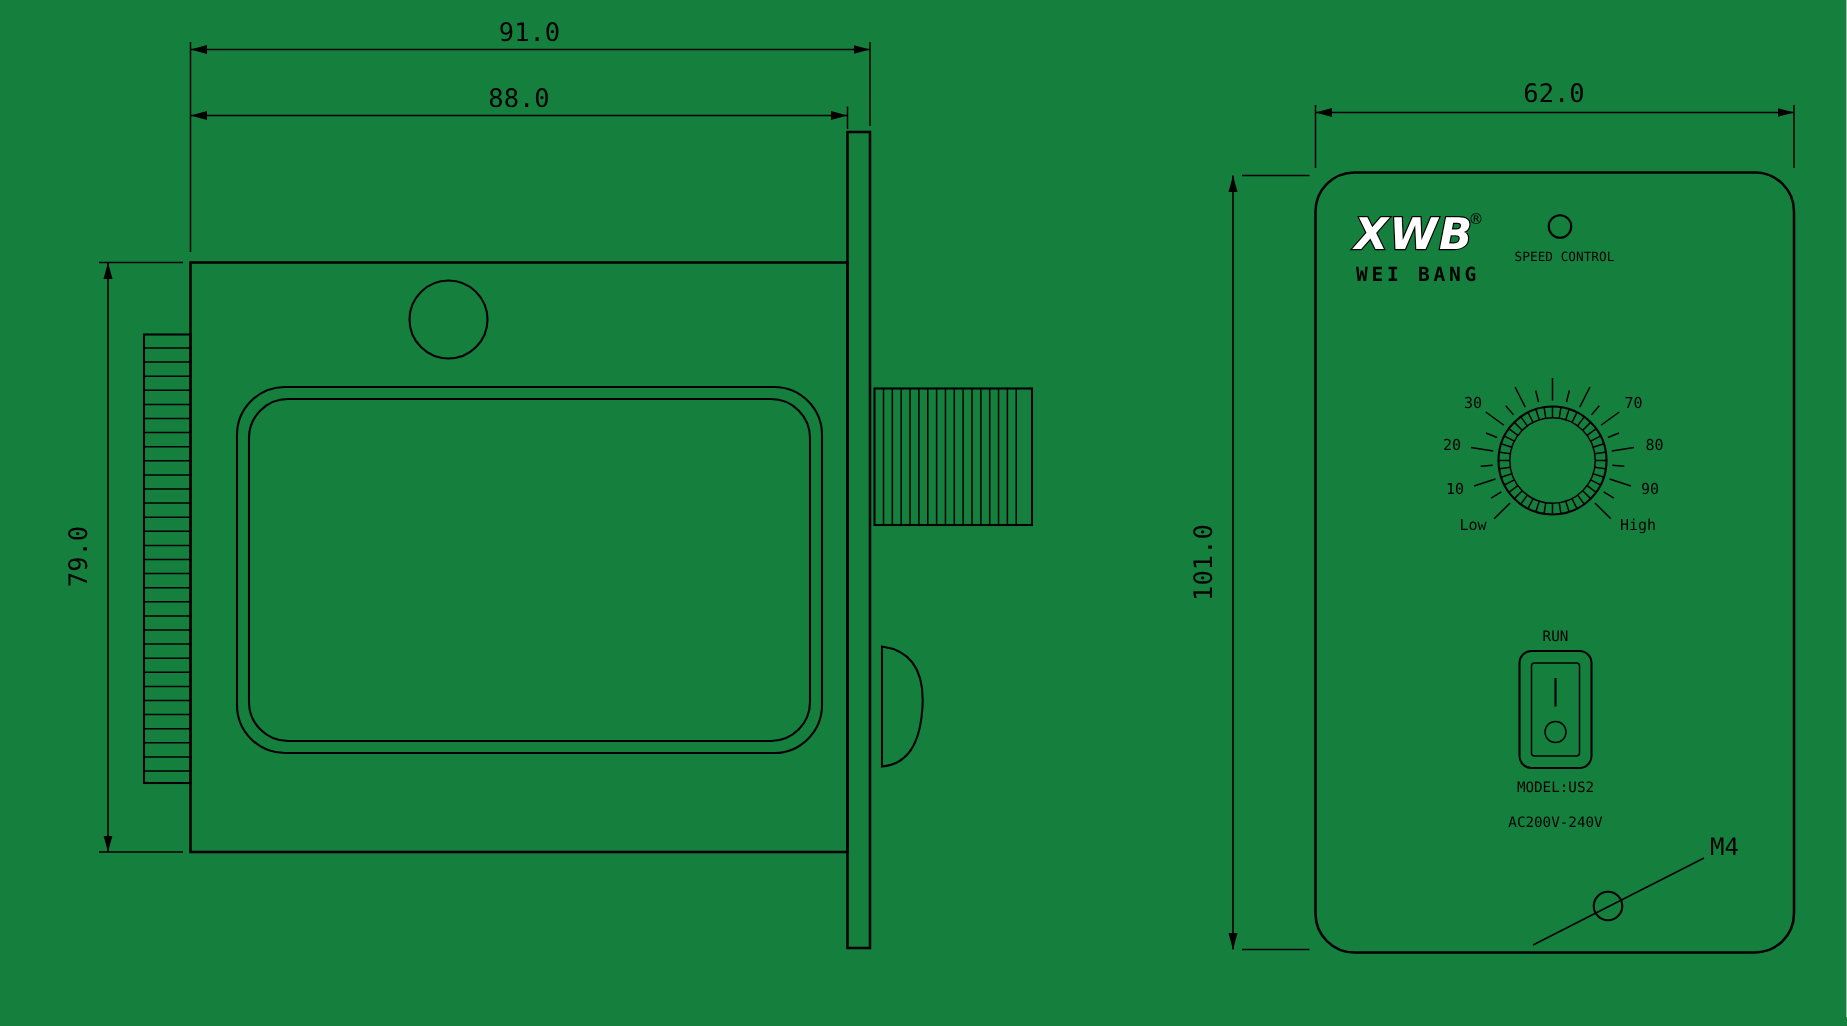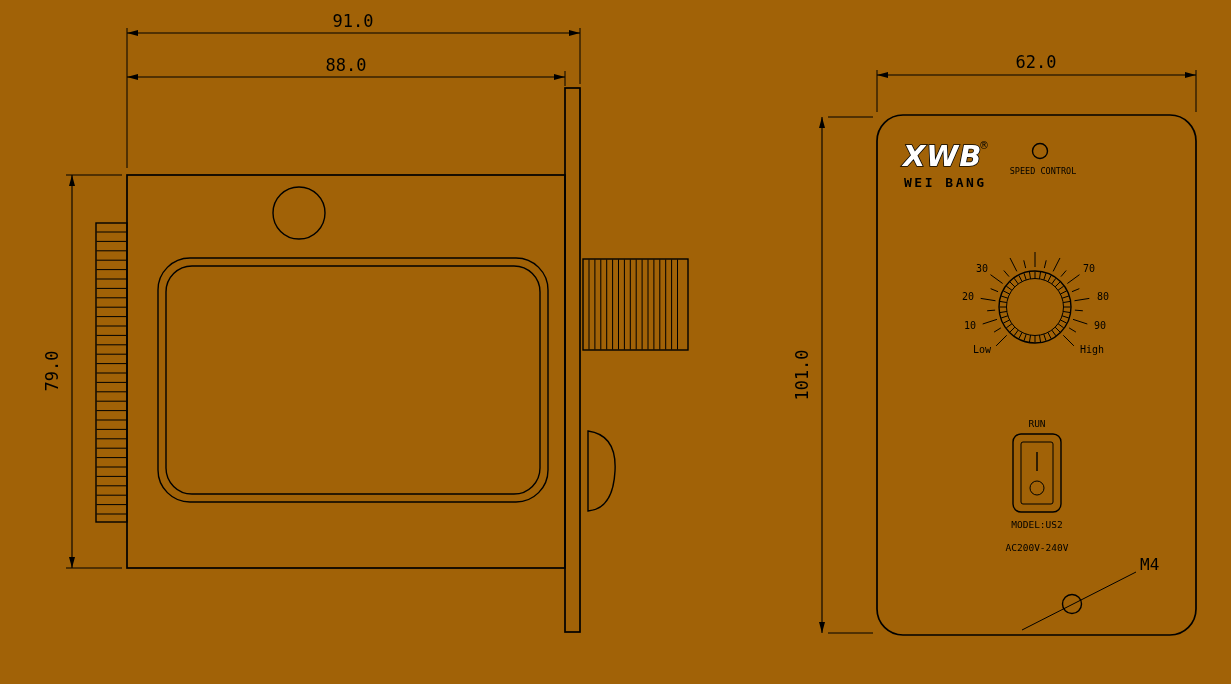--- a/index.html
+++ b/index.html
@@ -1,16 +1,16 @@
 <!DOCTYPE html>
 <html><head>
 <meta charset="utf-8">
 <style>
   html,body{margin:0;padding:0;background:#fff;}
-  .stage{position:relative;width:1231px;height:684px;background:#a16207;overflow:hidden;
+  .stage{position:relative;width:1231px;height:684px;background:#15803d;overflow:hidden;
          font-family:"DejaVu Sans Mono", monospace;}
   svg{position:absolute;left:0;top:0;}
   .obj{fill:none;stroke:#000;stroke-width:1.7;}
   .obj2{fill:none;stroke:#000;stroke-width:1.4;}
   .thin{fill:none;stroke:#000;stroke-width:1;}
   .dim{fill:none;stroke:#000;stroke-width:1.1;}
   .ext{fill:none;stroke:#000;stroke-width:1;}
   .dimtext{font:17px "DejaVu Sans Mono", monospace;fill:#000;}
   .paneltext{font:9.5px "DejaVu Sans Mono", monospace;fill:#000;}
   .paneltext-sm{font:8.5px "DejaVu Sans Mono", monospace;fill:#000;}

